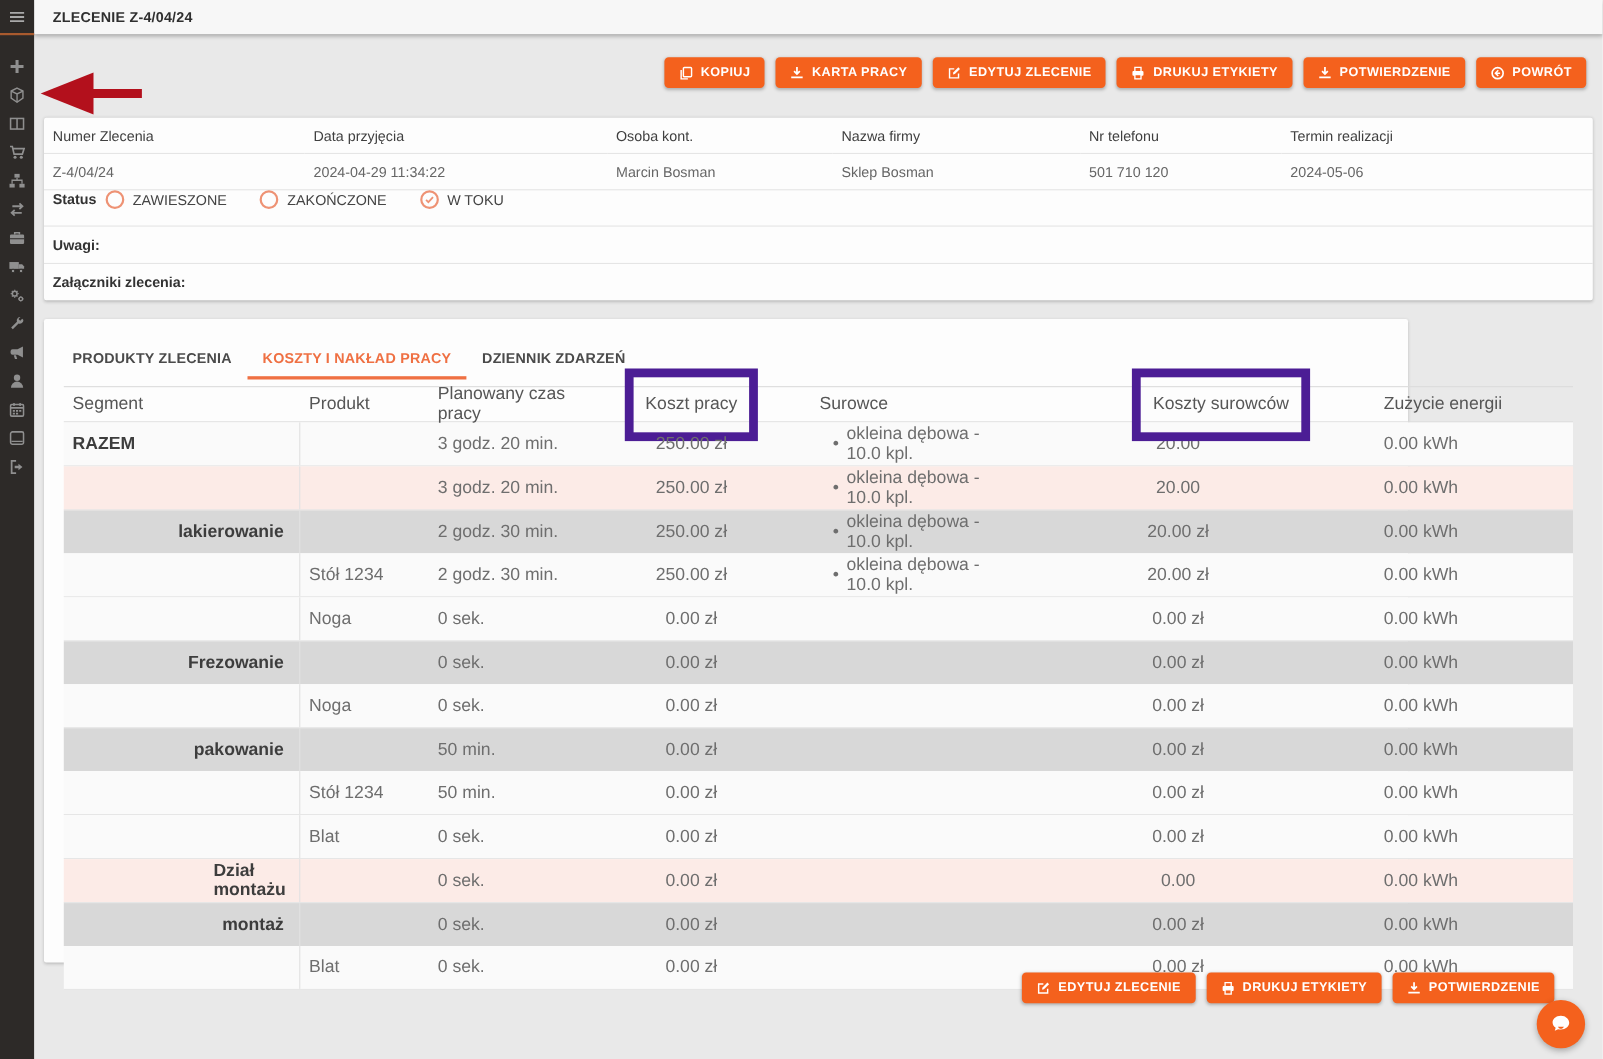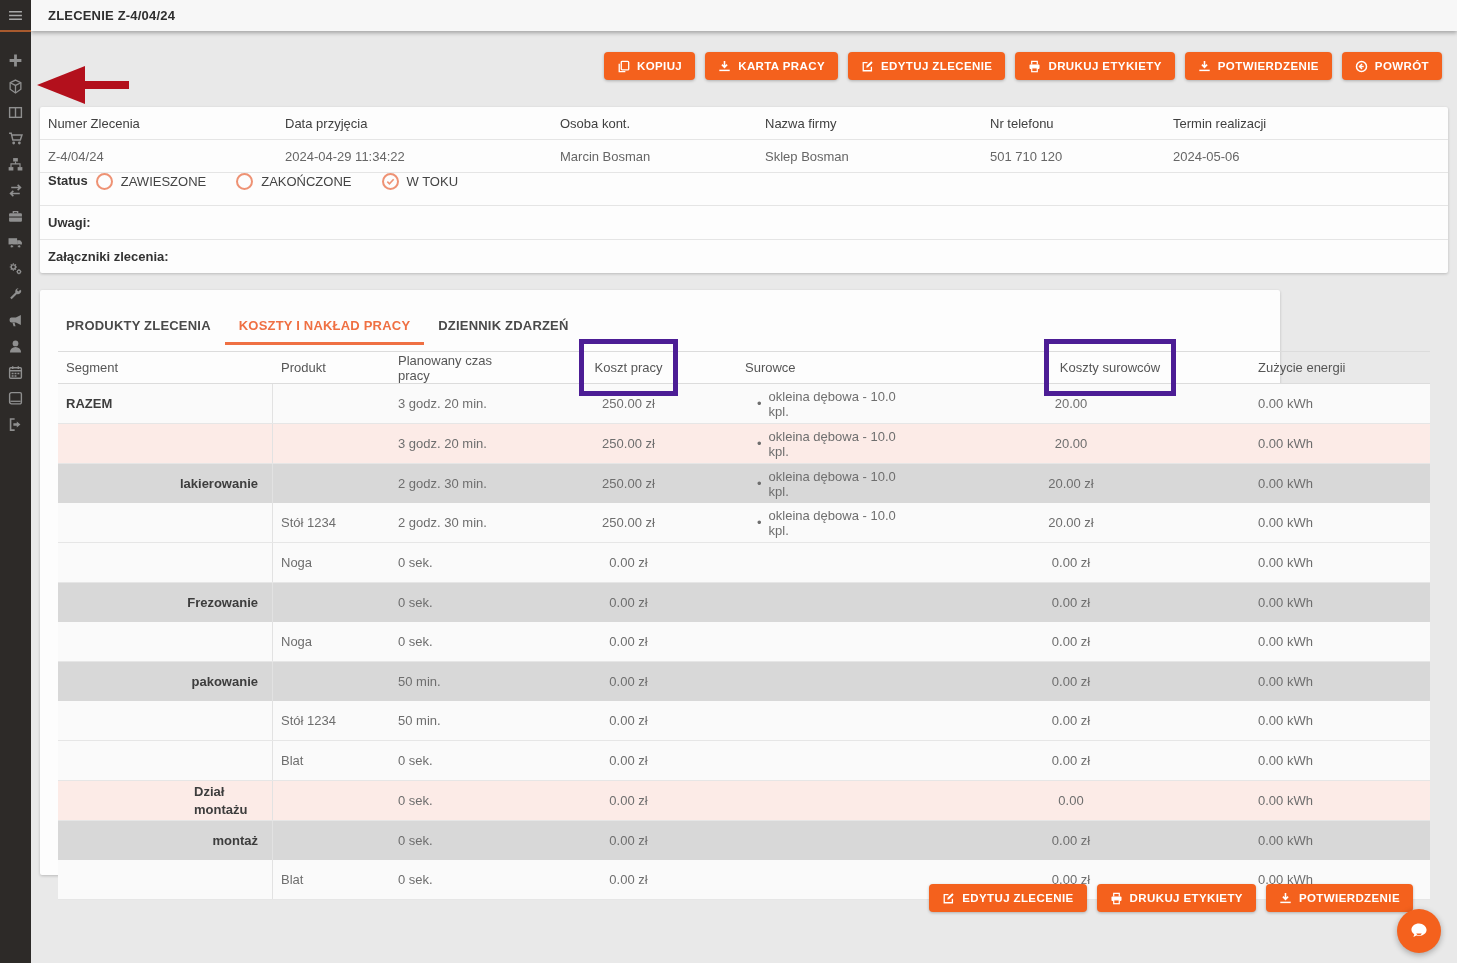--- a/index.html
+++ b/index.html
@@ -45,34 +45,34 @@
   .plain-row { border-top:1px solid #e5e5e5; height:34px; display:flex; align-items:center; padding-left:8px;
                font-size:13px; font-weight:bold; color:#333; }
 
   
   .main-card { left:40px; top:290px; width:1240px; height:585px; }
   .tabs { display:flex; margin:20px 0 0 12px; }
   .tab { padding:8px 14px 9px 14px; font-size:13px; font-weight:bold; color:#4a4a4a; letter-spacing:.2px;
          cursor:pointer; border-bottom:3px solid transparent; }
   .tab.active { color:#ef7043; border-bottom-color:#ef7043; }
 
-  .otable { margin:6px 18px 0 18px; width:1372px; font-size:13px; }
+  .otable { margin:6px 18px 0 18px; width:1372px; font-size:16px; }
   .trow { display:grid; grid-template-columns:215px 117px 130px 217px 168px 332px 193px; align-items:stretch; }
   .thead { height:33px; border-top:1px solid #dcdcdc; border-bottom:1px solid #dcdcdc; color:#565656; }
   .tc { display:flex; align-items:center; min-height:39px; }
   .thead .tc { min-height:31px; }
   .c-seg { padding:0 14px 0 8px; justify-content:flex-end; border-right:1px solid #e2e2e2; }
   .thead .c-seg { justify-content:flex-start; border-right:none; }
   .c-prod { padding-left:8px; }
   .c-time { padding-left:8px; }
   .c-labor { justify-content:center; }
   .c-mat { padding-left:8px; }
   .c-matcost { justify-content:center; }
   .c-energy { padding-left:21px; }
-  .hl-box { display:inline-block; border:5px solid #4c1d95; padding:16px 11px; margin:-6px 0; }
+  .hl-box { display:inline-block; border:8px solid #4c1d95; padding:16px 11px; margin:-6px 0; }
   .hl-shift { transform:translateX(39px); }
 
   .drow { color:#6e6e6e; background:#fafafa; border-bottom:1px solid #e6e6e6; }
   .drow.r-dept { background:#fcebe7; }
   .drow.r-seg { background:#d8d8d8; border-bottom:none; }
   .seg-name { font-weight:bold; color:#3d3d3d; }
   .r-total .c-seg { justify-content:flex-start; }
   .seg-wrap { display:inline-block; width:64px; text-align:left; line-height:18px; }
   .bullet { margin:0 7px 0 12px; }
 

